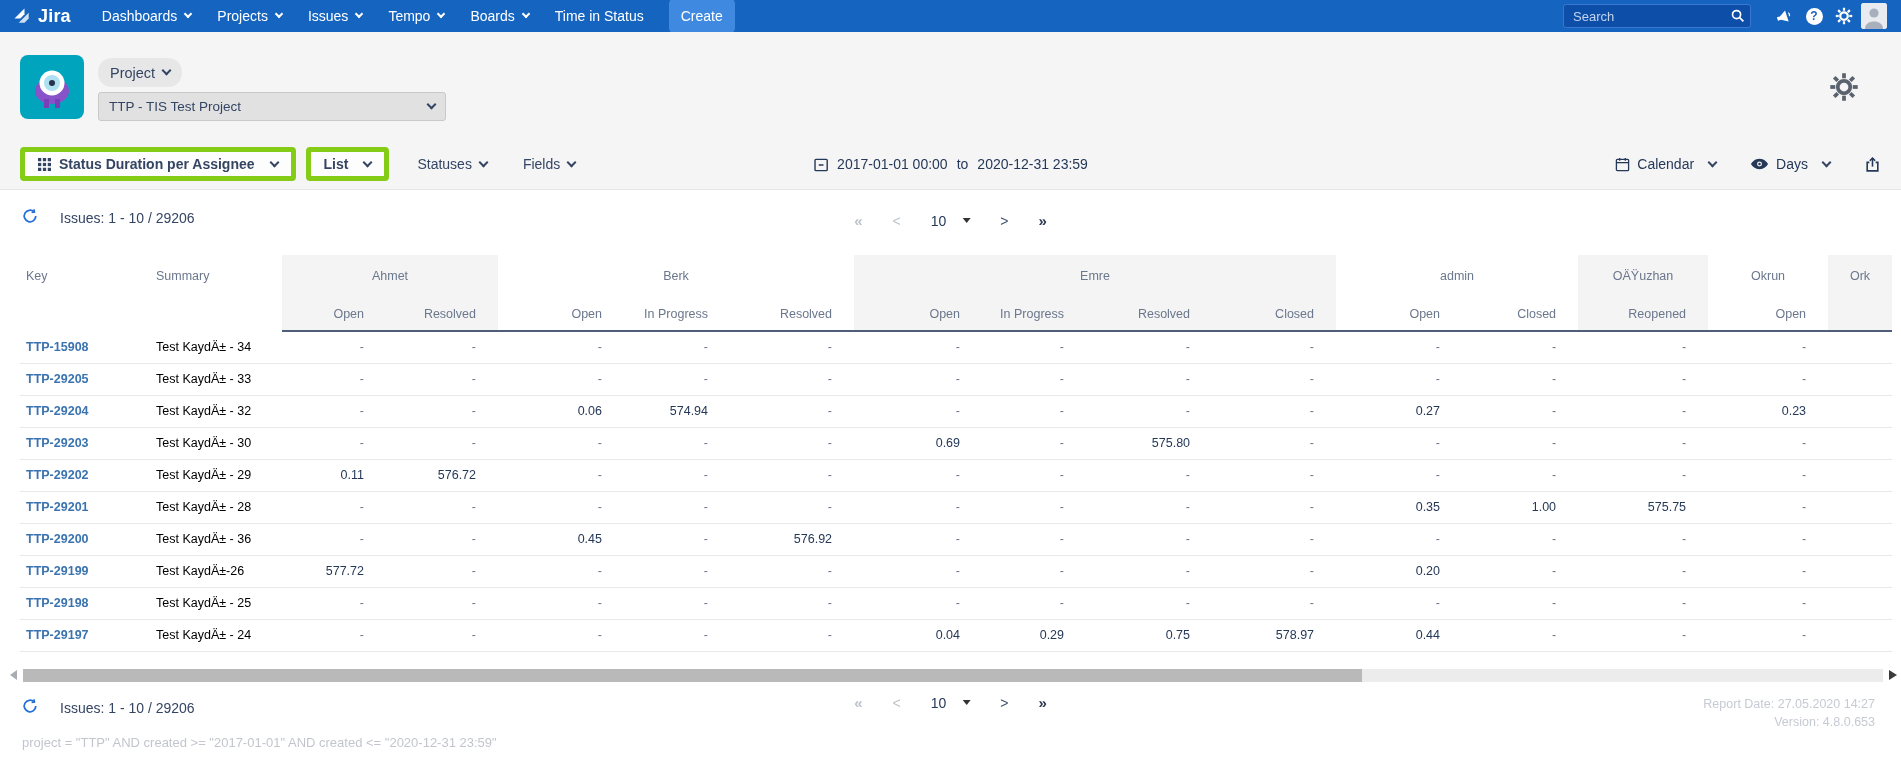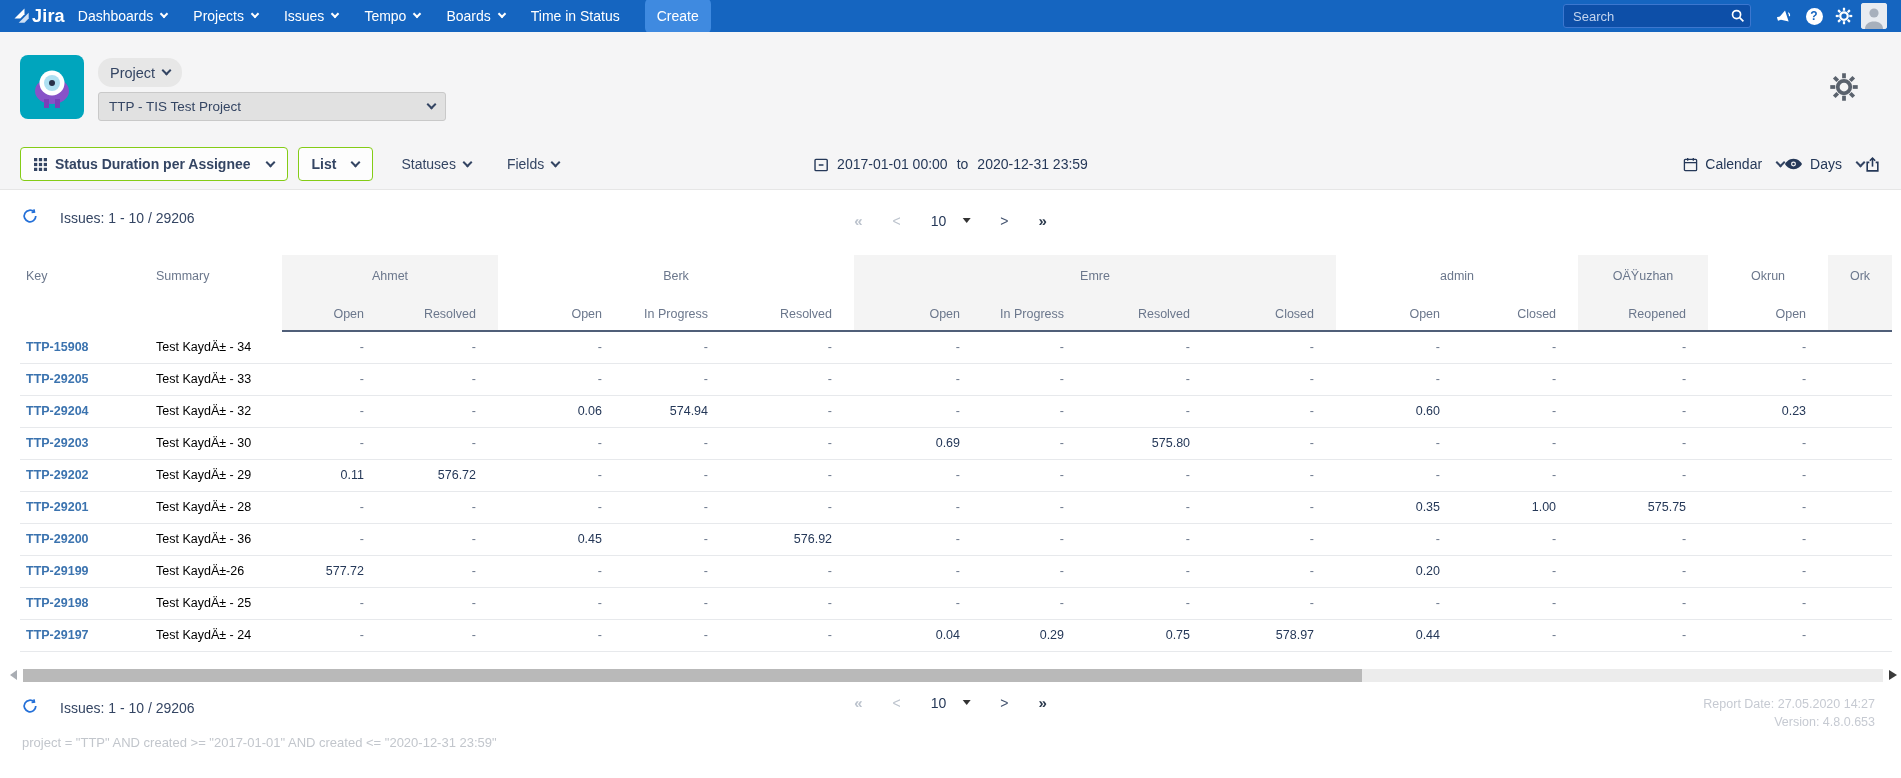--- a/index.html
+++ b/index.html
@@ -2,21 +2,21 @@
 <html style="--navbar-blue: #1565c0; --create-blue: #3f8ae0; --link-blue: #3b73af; --teal-avatar: #00a5bd; --purple-avatar: #8852c8;"><head>
 <meta charset="utf-8">
 <style>
   * { margin:0; padding:0; box-sizing:border-box; }
   body { font-family:"Liberation Sans", sans-serif; background:#fff; }
   .page { position:relative; width:1901px; height:778px; overflow:hidden; background:#fff; }
 
   
   .navbar { position:absolute; top:0; left:0; width:100%; height:32px;
     background:var(--navbar-blue,#1565c0); display:flex; align-items:center; padding:0 12px; }
-  .logo { display:flex; align-items:center; margin-right:0; }
+  .logo { display:flex; align-items:center; gap:6px; margin-right:18px; }
   .logo-text { color:#fff; font-size:18px; font-weight:700; letter-spacing:.2px; }
   .nav-menu { display:flex; align-items:center; }
   .nav-item { display:flex; align-items:center; color:#fff; font-size:14px; padding:0 13px; height:32px; cursor:pointer; white-space:nowrap; }
   .create-btn { background:var(--create-blue,#3f8ae0); color:#fff; font-size:14px; border:none;
     border-radius:6px; padding:5px 12px; margin-left:12px; cursor:pointer; height:36px; }
   .nav-spacer { flex:1; }
   .search-box { position:relative; width:188px; height:24px; margin-right:18px; }
   .search-box input { width:100%; height:100%; background:#0d4fa8; border:1px solid #3c77cf; border-radius:3px;
     color:#fff; font-size:13px; padding:0 26px 0 9px; outline:none; font-family:"Liberation Sans",sans-serif; }
   .search-box input::placeholder { color:#c3d4ee; }
@@ -33,26 +33,26 @@
   .scope-btn { position:absolute; left:98px; top:26px; height:29px; background:#e7e7e7; border:none; border-radius:14px;
     color:#344563; font-size:14.5px; padding:0 12px; display:flex; align-items:center; cursor:pointer; }
   .proj-select { position:absolute; left:98px; top:60px; width:348px; height:29px; background:#e1e1e1;
     border:1px solid #c9c9c9; border-radius:3px; color:#344563; font-size:13.5px; display:flex;
     align-items:center; padding:0 10px; cursor:pointer; }
   .proj-select .chev { margin-left:auto; }
   .settings-gear { position:absolute; right:42px; top:40px; cursor:pointer; }
 
   
   .toolbar { position:absolute; left:20px; top:113px; right:20px; height:38px; display:flex; align-items:center; }
-  .tb-btn { display:flex; align-items:center; gap:8px; background:#fdfdfd; border:1px solid #84cc16; border-radius:4px;
+  .tb-btn { display:flex; align-items:center; gap:8px; background:#fdfdfd; border:5px solid #84cc16; border-radius:4px;
     height:34px; padding:0 13px; color:#344563; font-size:14px; font-weight:700; cursor:pointer; margin-right:10px; white-space:nowrap; }
   .tb-link { display:flex; align-items:center; color:#344563; font-size:14px; padding:0 18px; cursor:pointer; white-space:nowrap; }
   .date-range { position:absolute; left:50%; transform:translateX(-50%); display:flex; align-items:center; gap:9px;
     color:#253858; font-size:14px; cursor:pointer; white-space:nowrap; }
-  .tb-right { margin-left:auto; display:flex; align-items:center; }
+  .tb-right { margin-left:auto; display:flex; align-items:center; gap:34px; }
   .tb-right .opt { display:flex; align-items:center; gap:7px; color:#253858; font-size:14px; cursor:pointer; white-space:nowrap; }
 
   
   .issues-top { position:absolute; top:190px; left:0; width:100%; height:65px; background:#fff; }
   .issues-label { position:absolute; left:22px; top:18px; display:flex; align-items:center; gap:22px;
     color:#344563; font-size:14px; }
   .pager { position:absolute; left:50%; transform:translateX(-50%); display:flex; align-items:center; gap:30px;
     font-size:14px; color:#42526e; }
   .pager .pg { cursor:pointer; }
   .pager .disabled { color:#bcc3cd; }
@@ -405,21 +405,21 @@
             <td class="summary">Test KaydÄ± - 32</td>
             <td class="num dash">-</td>
             <td class="num dash">-</td>
             <td class="num">0.06</td>
             <td class="num">574.94</td>
             <td class="num dash">-</td>
             <td class="num dash">-</td>
             <td class="num dash">-</td>
             <td class="num dash">-</td>
             <td class="num dash">-</td>
-            <td class="num">0.60</td>
+            <td class="num">0.27</td>
             <td class="num dash">-</td>
             <td class="num dash">-</td>
             <td class="num">0.23</td>
             <td class="num"></td>
           </tr>
           <tr>
             <td class="key"><a class="key-link">TTP-29203</a></td>
             <td class="summary">Test KaydÄ± - 30</td>
             <td class="num dash">-</td>
             <td class="num dash">-</td>

